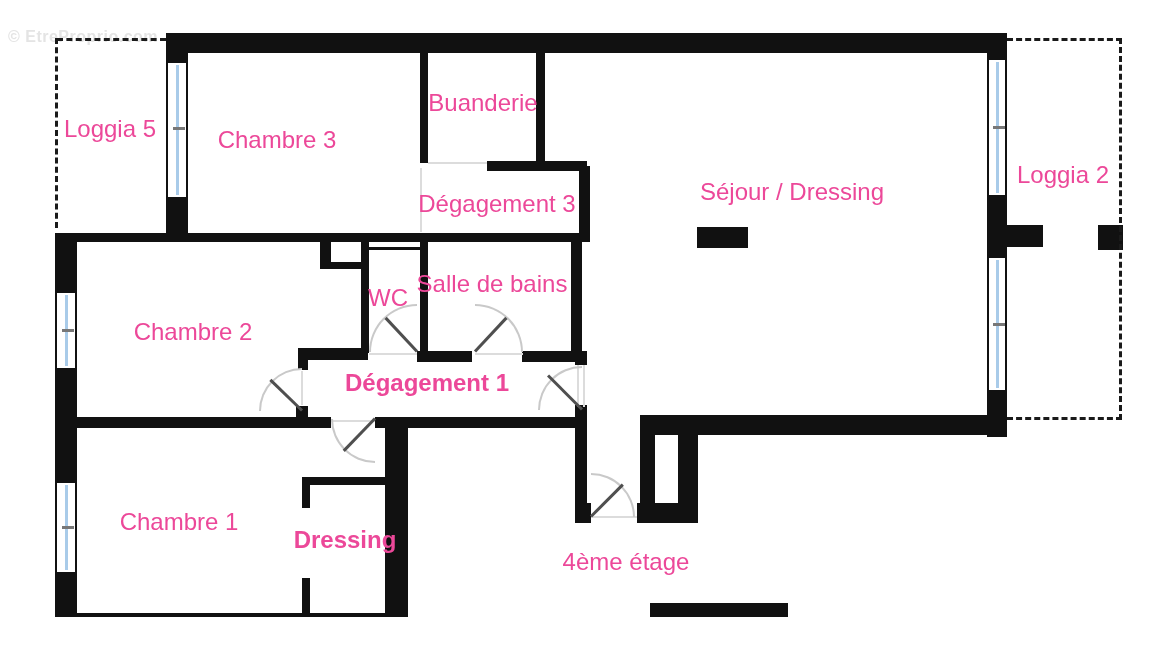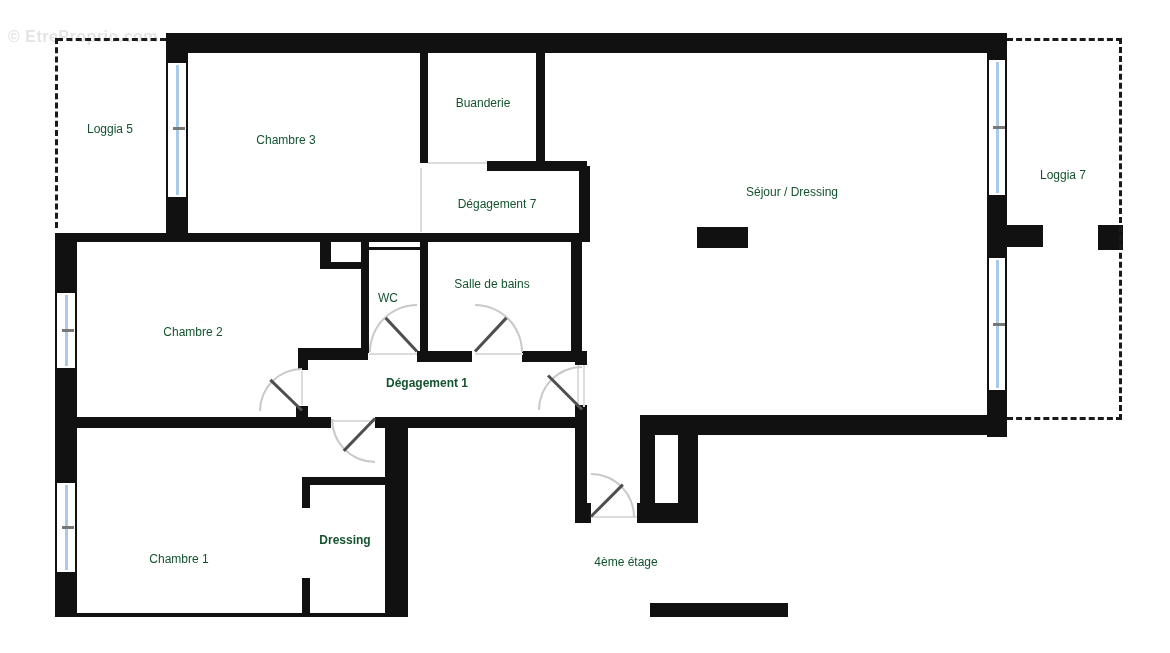--- a/index.html
+++ b/index.html
@@ -11,22 +11,22 @@
   .glass-v{position:absolute;left:50%;top:2px;bottom:2px;width:3px;margin-left:-1.5px;background:#a9cbe9;}
   .tick{position:absolute;background:#777;}
   .door-arc{position:absolute;box-sizing:border-box;border:0 solid #c9c9c9;}
   .arc-tl{border-left:2px solid #c9c9c9;border-top:2px solid #c9c9c9;border-top-left-radius:100%;}
   .arc-tr{border-right:2px solid #c9c9c9;border-top:2px solid #c9c9c9;border-top-right-radius:100%;}
   .arc-bl{border-left:2px solid #c9c9c9;border-bottom:2px solid #c9c9c9;border-bottom-left-radius:100%;}
   .door-leaf{position:absolute;height:3px;background:#4f4f4f;transform-origin:0 50%;}
   .openline{position:absolute;background:#dcdcdc;}
   .dash-h{position:absolute;border-top:3px dashed #1a1a1a;height:0;}
   .dash-v{position:absolute;border-left:3px dashed #1a1a1a;width:0;}
-  .room-label{position:absolute;transform:translate(-50%,-50%);color:#14532d;
-              font-size:12px;line-height:1;white-space:nowrap;}
+  .room-label{position:absolute;transform:translate(-50%,-50%);color:#ec4899;
+              font-size:24px;line-height:1;white-space:nowrap;}
   .watermark{position:absolute;left:8px;top:28px;color:#e4e4e4;font-weight:bold;
              font-size:16px;letter-spacing:.5px;}
 </style>
 </head>
 <body>
 
 <div id="plan">
 
   <div class="watermark">© EtreProprio.com</div>
 
@@ -129,26 +129,26 @@
 
   <div class="door-leaf" style="left:652px;top:638px;width:24px;transform:rotate(38deg);"></div>
 
   <div class="dash-h" style="left:57px;top:38px;width:109px;"></div>
   <div class="dash-v" style="left:55px;top:38px;height:190px;"></div>
   <div class="dash-h" style="left:1007px;top:38px;width:115px;"></div>
   <div class="dash-v" style="left:1119px;top:38px;height:382px;"></div>
   <div class="dash-h" style="left:1007px;top:417px;width:115px;"></div>
 
   <div class="room-label" style="left:110px;top:129px;">Loggia 5</div>
-  <div class="room-label" style="left:286px;top:140px;">Chambre 3</div>
+  <div class="room-label" style="left:277px;top:140px;">Chambre 3</div>
   <div class="room-label" style="left:483px;top:103px;">Buanderie</div>
-  <div class="room-label" style="left:497px;top:204px;">Dégagement 7</div>
+  <div class="room-label" style="left:497px;top:204px;">Dégagement 3</div>
   <div class="room-label" style="left:792px;top:192px;">Séjour / Dressing</div>
-  <div class="room-label" style="left:1063px;top:175px;">Loggia 7</div>
+  <div class="room-label" style="left:1063px;top:175px;">Loggia 2</div>
   <div class="room-label" style="left:193px;top:332px;">Chambre 2</div>
   <div class="room-label" style="left:388px;top:298px;">WC</div>
   <div class="room-label" style="left:492px;top:284px;">Salle de bains</div>
   <div class="room-label" style="left:427px;top:383px;font-weight:bold;">Dégagement 1</div>
-  <div class="room-label" style="left:179px;top:522px;margin-top:37px;">Chambre 1</div>
+  <div class="room-label" style="left:179px;top:522px;">Chambre 1</div>
   <div class="room-label" style="left:345px;top:540px;font-weight:bold;">Dressing</div>
   <div class="room-label" style="left:626px;top:562px;">4ème étage</div>
 
 </div>
 
 </body></html>

